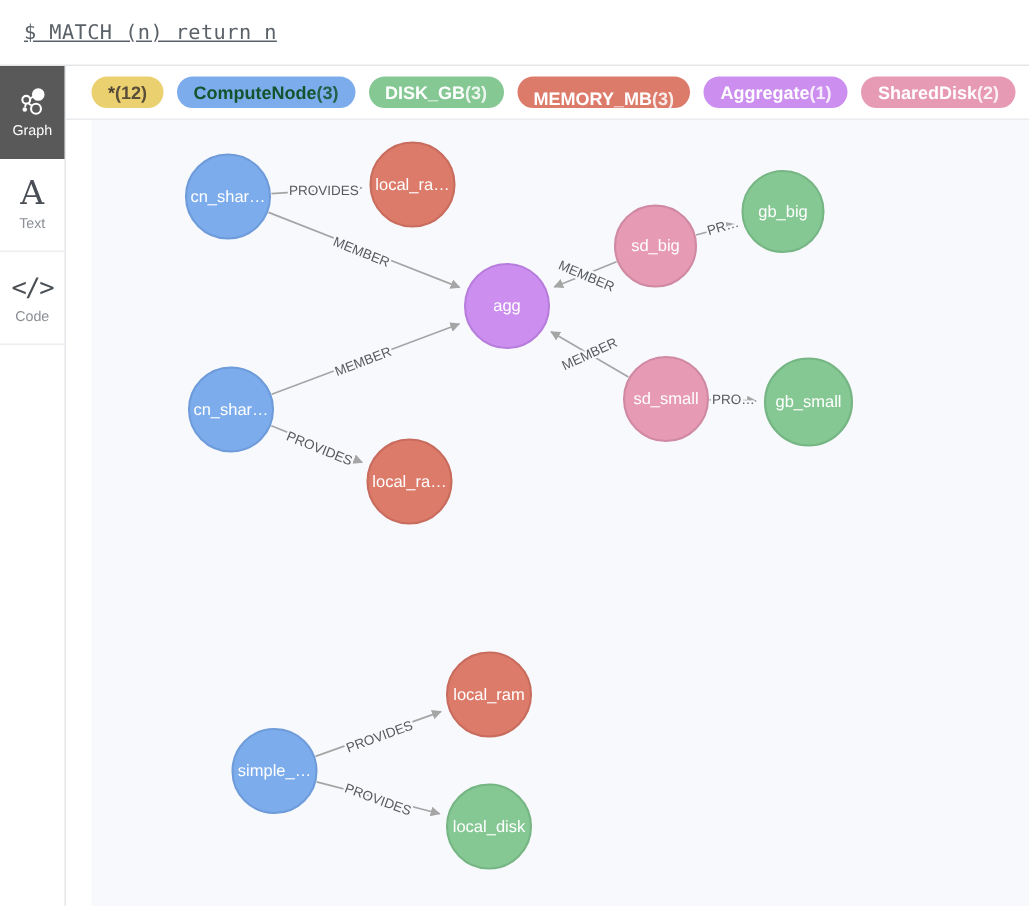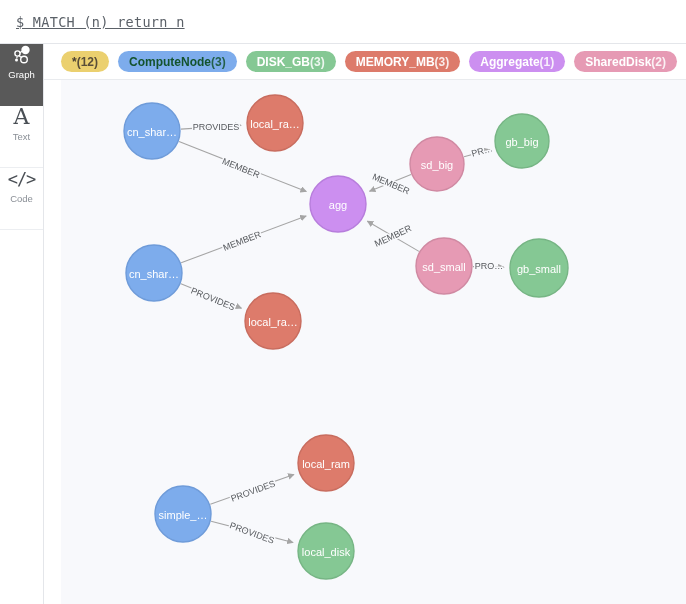--- a/index.html
+++ b/index.html
@@ -53,20 +53,21 @@
     border-right: 1px solid #e4e6ea;
     box-sizing: border-box;
   }
   .side-item {
     position: relative;
     width: 43px;
     height: 62px;
     display: flex;
     flex-direction: column;
     align-items: center;
+    justify-content: center;
     color: #8a8f96;
     border-bottom: 1px solid #eceef1;
     box-sizing: border-box;
     cursor: pointer;
     user-select: none;
   }
   .side-item.active {
     background: #595959;
     color: #ffffff;
     border-bottom: none;
@@ -214,21 +215,21 @@
         <span class="cnt">(12)</span>
     </div>
     <div class="chip" style="background: rgb(125, 172, 236); color: #14532d;">
       <span>ComputeNode</span>
         <span class="cnt">(3)</span>
     </div>
     <div class="chip" style="background: rgb(133, 200, 148); color: rgb(255, 255, 255);">
       <span>DISK_GB</span>
         <span class="cnt">(3)</span>
     </div>
-    <div class="chip" style="background: rgb(221, 123, 107); color: rgb(255, 255, 255);">
+    <div class="chip" style="background: rgb(221, 123, 107); color: rgb(255, 255, 255); align-items: flex-end;">
       <span>MEMORY_MB</span>
         <span class="cnt">(3)</span>
     </div>
     <div class="chip" style="background: rgb(204, 143, 240); color: rgb(255, 255, 255);">
       <span>Aggregate</span>
         <span class="cnt">(1)</span>
     </div>
     <div class="chip" style="background: rgb(230, 154, 180); color: rgb(255, 255, 255);">
       <span>SharedDisk</span>
         <span class="cnt">(2)</span>

